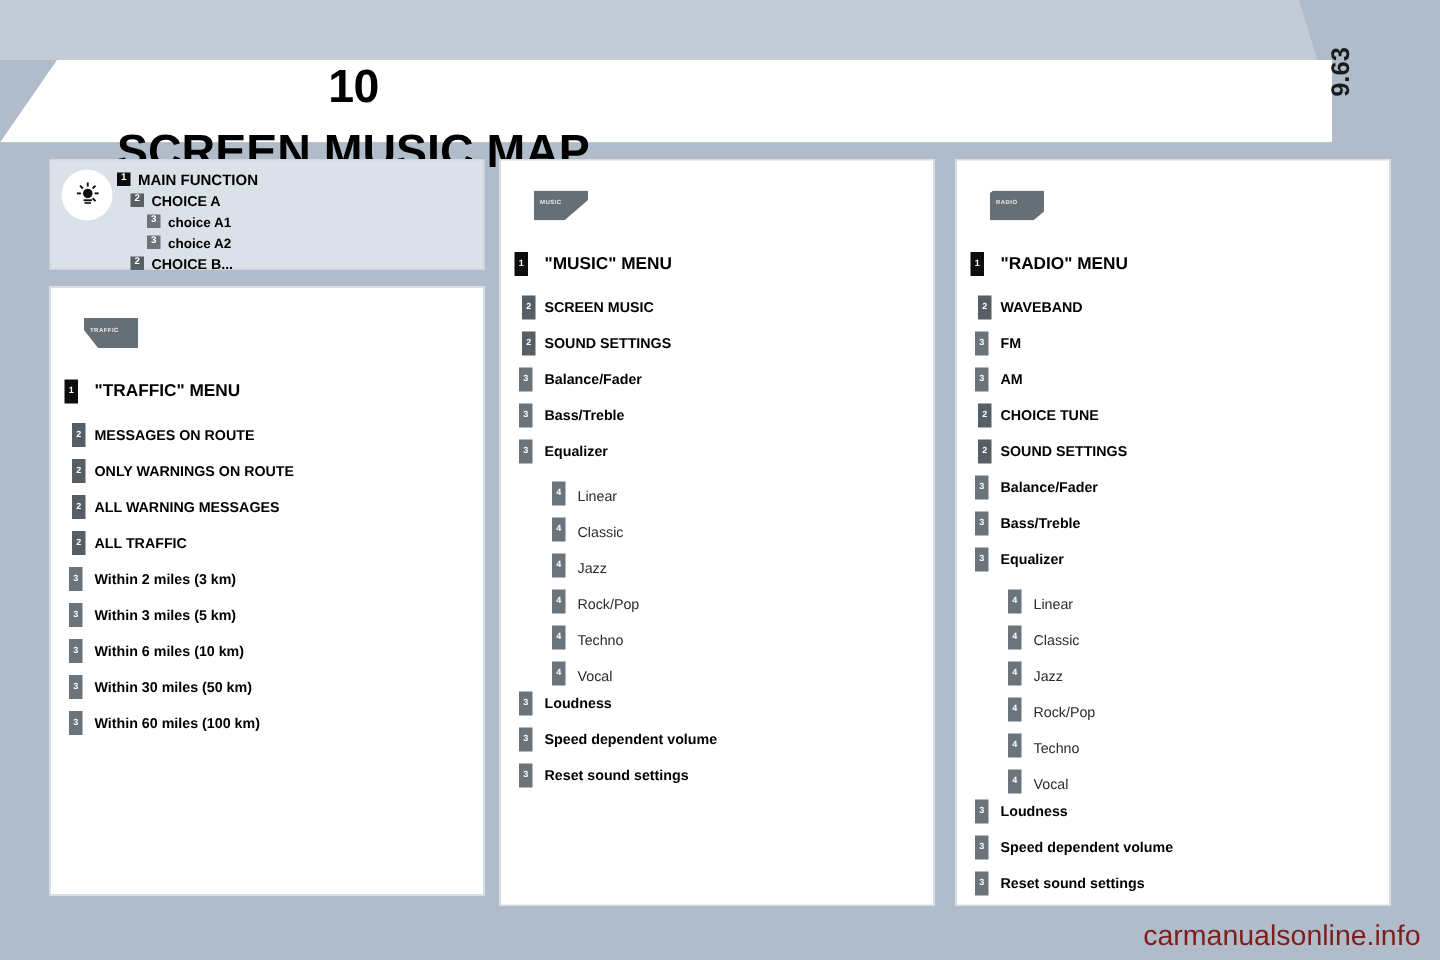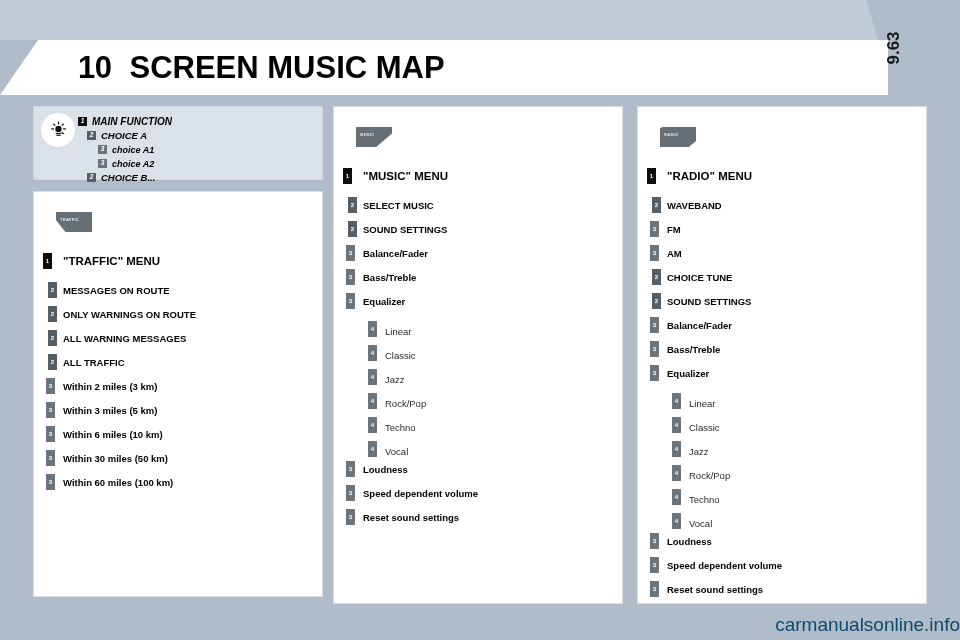--- a/index.html
+++ b/index.html
@@ -40,21 +40,22 @@
     width: 888px; height: 55px;
     background: #ffffff;
     clip-path: polygon(38px 0, 888px 0, 888px 100%, 0 100%);
   }
   .title-banner-inner {
     position: absolute;
     left: 78px; top: 40px;
     height: 55px;
     display: flex;
     align-items: center;
-    gap: 18px;
+    gap: 7px;
+    flex-direction: column;
   }
   .chapter-num {
     font-size: 31px;
     font-weight: bold;
     color: #000;
     letter-spacing: -0.5px;
   }
   .chapter-title {
     font-size: 31px;
     font-weight: bold;
@@ -115,25 +116,24 @@
     display: flex;
     align-items: center;
     justify-content: center;
   }
   .legend-rows {
     position: absolute;
     left: 44px; top: 8px;
   }
   .legend-row {
     display: flex;
-    align-items: center;
+    align-items: flex-start;
     height: 13px;
     margin-bottom: 1px;
     white-space: nowrap;
-    font-style: italic;
   }
   .legend-row .lbl {
     font-size: 9.5px;
     color: #000;
   }
   .legend-row.lv1 .lbl { font-weight: bold; font-size: 10px; }
   .legend-row.lv2 .lbl { font-weight: bold; font-size: 9.5px; }
   .legend-row.lv3 .lbl { font-weight: bold; font-size: 9px; }
   .legend-row.lv1 { padding-left: 0px; }
   .legend-row.lv2 { padding-left: 9px; }
@@ -233,23 +233,23 @@
   .menu-row.lv4 { padding-left: 34px; align-items: flex-end; }
 
   .menu-row.lv1 .lbl { font-weight: bold; font-size: 11.5px; padding-left: 5px; }
   .menu-row.lv2 .lbl { font-weight: bold; font-size: 9.5px; }
   .menu-row.lv3 .lbl { font-weight: bold; font-size: 9.5px; padding-left: 2px; }
   .menu-row.lv4 .lbl { font-weight: normal; font-size: 9.5px; padding-left: 2px; color: #2a2a2a; }
 
   
   .watermark {
     position: absolute;
-    right: 0; bottom: 4px;
+    right: 13px; bottom: 4px;
     font-size: 19px;
-    color: #0c4a6e;
+    color: #7f1d1d;
     letter-spacing: 0px;
     font-family: "Liberation Sans", sans-serif;
     margin-left: 26px;
   }
 </style>
 </head>
 <body>
 
 <div id="page">
 
@@ -364,21 +364,21 @@
           <div class="glyph">MUSIC</div>
         </div>
       </div>
       <div class="menu-rows">
           <div class="menu-row lv1">
             <span class="menu-badge b1">1</span>
             <span class="lbl">"MUSIC" MENU</span>
           </div>
           <div class="menu-row lv2">
             <span class="menu-badge b2">2</span>
-            <span class="lbl">SELECT MUSIC</span>
+            <span class="lbl">SCREEN MUSIC</span>
           </div>
           <div class="menu-row lv2">
             <span class="menu-badge b2">2</span>
             <span class="lbl">SOUND SETTINGS</span>
           </div>
           <div class="menu-row lv3">
             <span class="menu-badge b3">3</span>
             <span class="lbl">Balance/Fader</span>
           </div>
           <div class="menu-row lv3">

